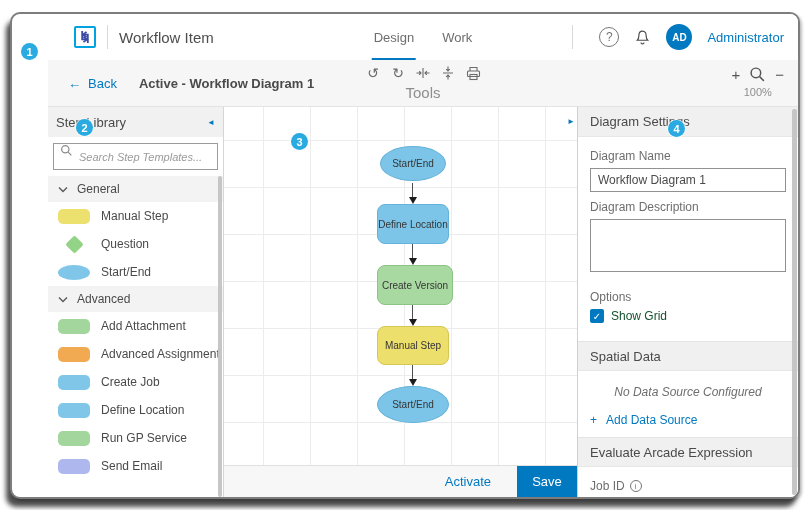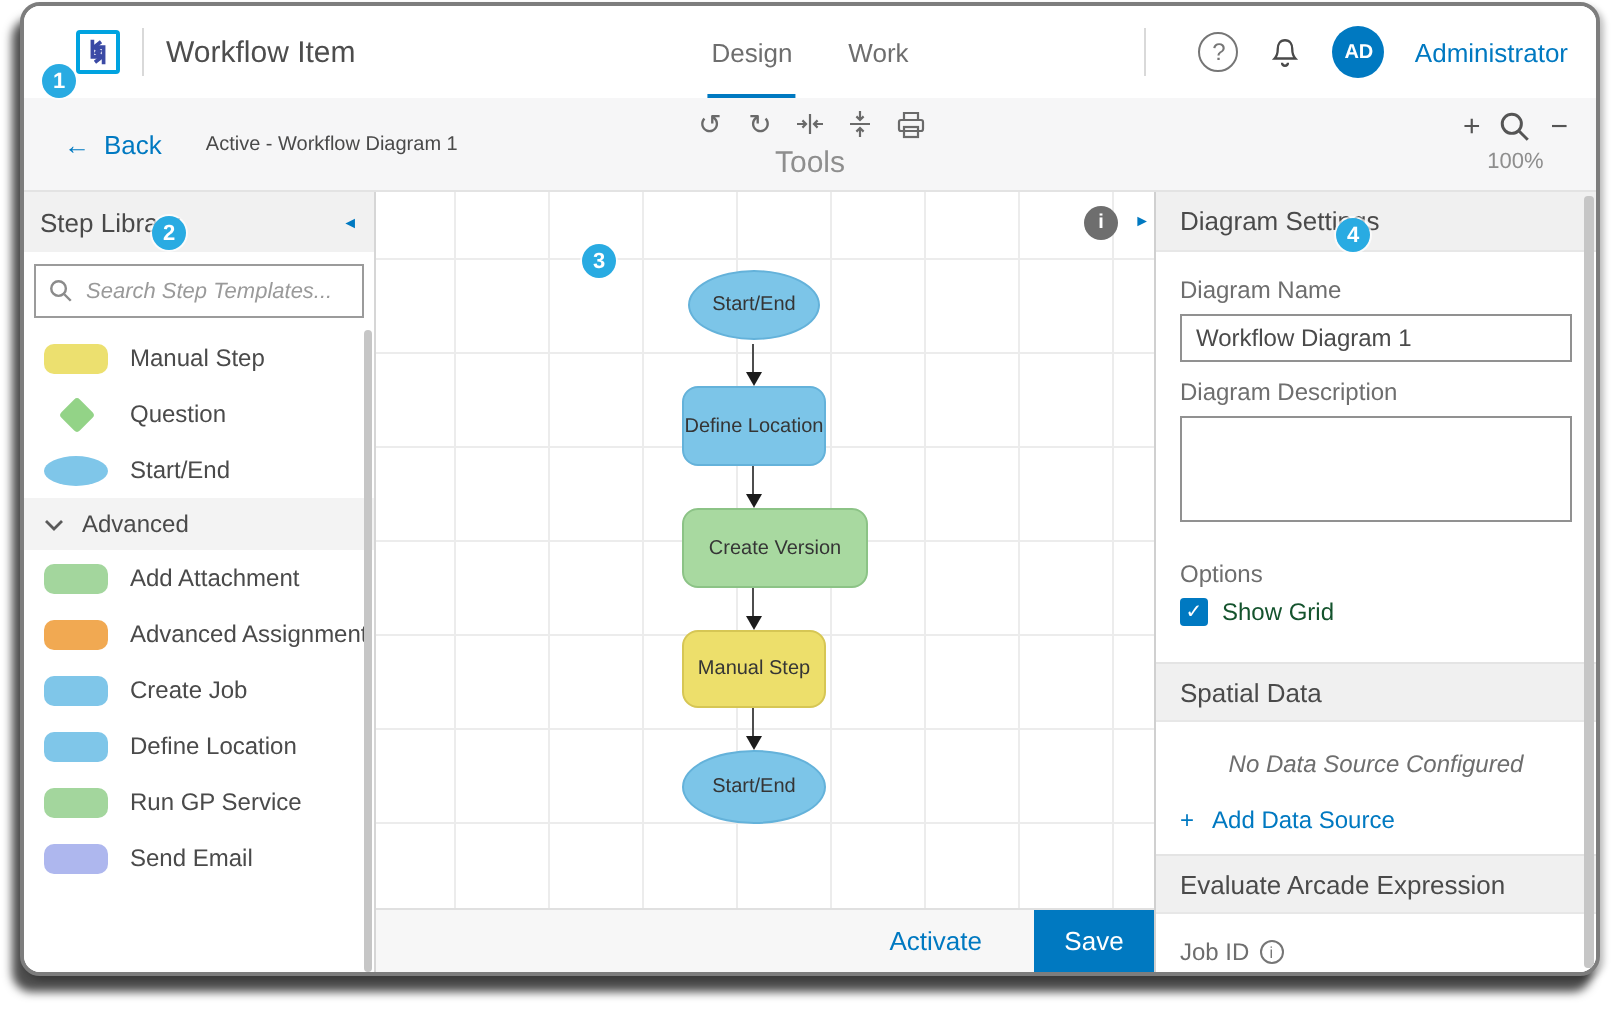--- a/index.html
+++ b/index.html
@@ -1,53 +1,53 @@
 <!DOCTYPE html>
 <html><head>
 <meta charset="utf-8">
 <style>
   * { margin:0; padding:0; box-sizing:border-box; }
   html,body { width:810px; height:510px; background:#fff; font-family:"Liberation Sans", sans-serif; overflow:hidden; }
-  .window{ position:absolute; left:10px; top:1px; width:790px; height:487px; background:#fff;
+  .window{ position:absolute; left:10px; top:12px; width:790px; height:487px; background:#fff;
     border:2px solid #7d7d7d; border-radius:10px; overflow:hidden; display:flex; flex-direction:column;
-    box-shadow:-4px 8px 5px rgba(0,0,0,0.7), 2px 2px 3px rgba(0,0,0,0.25); }
+    box-shadow:-4px 8px 5px rgba(0,0,0,0.7), 2px 2px 3px rgba(0,0,0,0.25);padding-left:36px; }
 
   
   .hdr{ height:46px; flex:0 0 46px; display:flex; align-items:center; padding-left:26px; position:relative; background:#fff; }
   .logo-box{ width:22px; height:22px; border:2px solid #00a3e0; border-radius:2px; display:flex; align-items:center; justify-content:center; background:#fff; }
   .vdiv{ width:1px; height:24px; background:#d9d9d9; margin:0 11px; }
   .app-title{ font-size:15px; color:#4d4d4d; }
   .tabs{ position:absolute; left:50%; transform:translateX(-50%); top:0; height:100%; display:flex; align-items:center; gap:24px; }
   .tab{ font-size:13px; color:#6e6e6e; padding:15px 2px 13px; border-bottom:2px solid transparent; cursor:pointer; }
   .tab.active{ border-bottom-color:#0079c1; }
   .hdr-right{ position:absolute; right:14px; top:0; height:100%; display:flex; align-items:center; gap:15px; }
   .help-icon{ width:20px; height:20px; border:1.5px solid #767676; border-radius:50%; color:#767676; font-size:12px; display:flex; align-items:center; justify-content:center; }
   .avatar{ width:26px; height:26px; border-radius:50%; background:#0079c1; color:#fff; font-size:10px; font-weight:bold; display:flex; align-items:center; justify-content:center; }
   .user-name{ font-size:13px; color:#0079c1; }
 
   
   .tbar{ height:47px; flex:0 0 47px; background:#f6f6f7; border-bottom:1px solid #e3e3e3; position:relative; display:flex; align-items:center; padding-left:20px; }
   .back{ display:flex; align-items:center; gap:7px; color:#0079c1; font-size:13px; cursor:pointer; }
-  .diagram-title{ font-size:10px; font-weight:normal; color:#4a4a4a; margin-left:22px; }
+  .diagram-title{ font-size:13px; font-weight:bold; color:#4a4a4a; margin-left:22px; }
   .tools-grp{ position:absolute; left:50%; transform:translateX(-50%); top:5px; text-align:center; }
   .tools-icons{ display:flex; align-items:center; gap:9px; color:#6a6a6a; font-size:14px; }
   .tool-btn{ cursor:pointer; display:flex; align-items:center; justify-content:center; width:16px; height:16px; }
   .tools-label{ font-size:15px; color:#8e8e8e; margin-top:3px; }
   .zoom-grp{ position:absolute; right:14px; top:6px; text-align:center; }
   .zoom-icons{ display:flex; align-items:center; gap:9px; color:#555; font-size:15px; }
   .zoom-level{ font-size:11px; color:#8e8e8e; margin-top:3px;text-align:center; }
 
   .body{ flex:1; display:flex; min-height:0; }
 
   
   .sidebar{ width:176px; flex:0 0 176px; border-right:1px solid #d6d6d6; display:flex; flex-direction:column; background:#fff; }
   .side-hdr{ height:30px; flex:0 0 30px; background:#f1f1f1; display:flex; align-items:center; padding:0 8px; }
   .side-title{ font-size:13px; color:#4a4a4a; }
   .collapse-l{ margin-left:auto; color:#0079c1; font-size:8px; cursor:pointer; }
-  .search-box{ margin:6px 5px; height:27px; border:1px solid #9b9b9b; background:#fff; display:flex; align-items:center; padding:0 6px; gap:6px; }
+  .search-box{ margin:6px 5px; height:27px; border:1px solid #9b9b9b; background:#fff; display:flex; padding:0 6px; gap:6px; }
   .search-box input{ border:none; outline:none; width:100%; font-size:11px; font-family:"Liberation Sans",sans-serif; color:#4a4a4a; }
   .search-box input::placeholder{ font-style:italic; color:#9a9a9a; }
   .lib-list{ flex:1; position:relative; overflow:hidden; }
   .sec-hdr{ height:26px; background:#f3f3f3; display:flex; align-items:center; gap:9px; padding-left:10px; font-size:12px; color:#4a4a4a; cursor:pointer; }
   .lib-row{ height:28px; display:flex; align-items:center; gap:11px; padding-left:10px; cursor:pointer; }
   .lib-label{ font-size:12px; color:#4a4a4a; }
   .shp{ width:32px; height:15px; flex:0 0 32px; }
   .shp.rect{ border-radius:5px; }
   .shp.ellipse{ border-radius:50%; }
   .shp.diamond{ width:13px; height:13px; flex:0 0 13px; margin:0 9.5px; border-radius:2px; transform:rotate(45deg); }
@@ -188,20 +188,26 @@
       <div class="search-box">
         <span style="display:flex;">
           <svg width="13" height="13" viewBox="0 0 16 16" fill="none" stroke="#8b8b8b" stroke-width="1.5">
             <circle cx="6.5" cy="6.5" r="4.5"></circle>
               <line x1="10" y1="10" x2="14" y2="14"></line>
           </svg>
         </span>
         <input type="text" placeholder="Search Step Templates..." style="">
       </div>
       <div class="lib-list">
+        <div class="sec-hdr">
+          <svg width="10" height="7" viewBox="0 0 10 7" fill="none" stroke="#5a5a5a" stroke-width="1.4">
+              <polyline points="1,1.5 5,5.5 9,1.5"></polyline>
+            </svg>
+          <span>General</span>
+        </div>
         <div class="lib-row">
           <span class="shp rect yellow"></span>
           <span class="lib-label">Manual Step</span>
         </div>
         <div class="lib-row">
           <span class="shp diamond qgreen"></span>
           <span class="lib-label">Question</span>
         </div>
         <div class="lib-row">
           <span class="shp ellipse sblue"></span>
@@ -247,21 +253,21 @@
         <div class="expand-r">►</div>
 
         <div class="node ellipse n-blue" style="left:156px; top:39px; width:66px; height:35px;">Start/End</div>
         <div class="aline" style="top:76px; height:19px;"></div>
         <div class="ahead" style="top:90px;"></div>
 
         <div class="node rect n-blue" style="left:153px; top:97px; width:72px; height:40px;">Define Location</div>
         <div class="aline" style="top:137px; height:16px;"></div>
         <div class="ahead" style="top:151px;"></div>
 
-        <div class="node rect n-green" style="left:153px; top:158px; width:93px; height:40px;">Create Version</div>
+        <div class="node rect n-green" style="left:153px; top:158px; width:76px; height:40px;">Create Version</div>
         <div class="aline" style="top:198px; height:16px;"></div>
         <div class="ahead" style="top:212px;"></div>
 
         <div class="node rect n-yellow" style="left:153px; top:219px; width:72px; height:39px;">Manual Step</div>
         <div class="aline" style="top:258px; height:16px;"></div>
         <div class="ahead" style="top:272px;"></div>
 
         <div class="node ellipse n-blue" style="left:153px; top:279px; width:72px; height:37px;">Start/End</div>
       </div>
       <div class="canvas-ftr">

